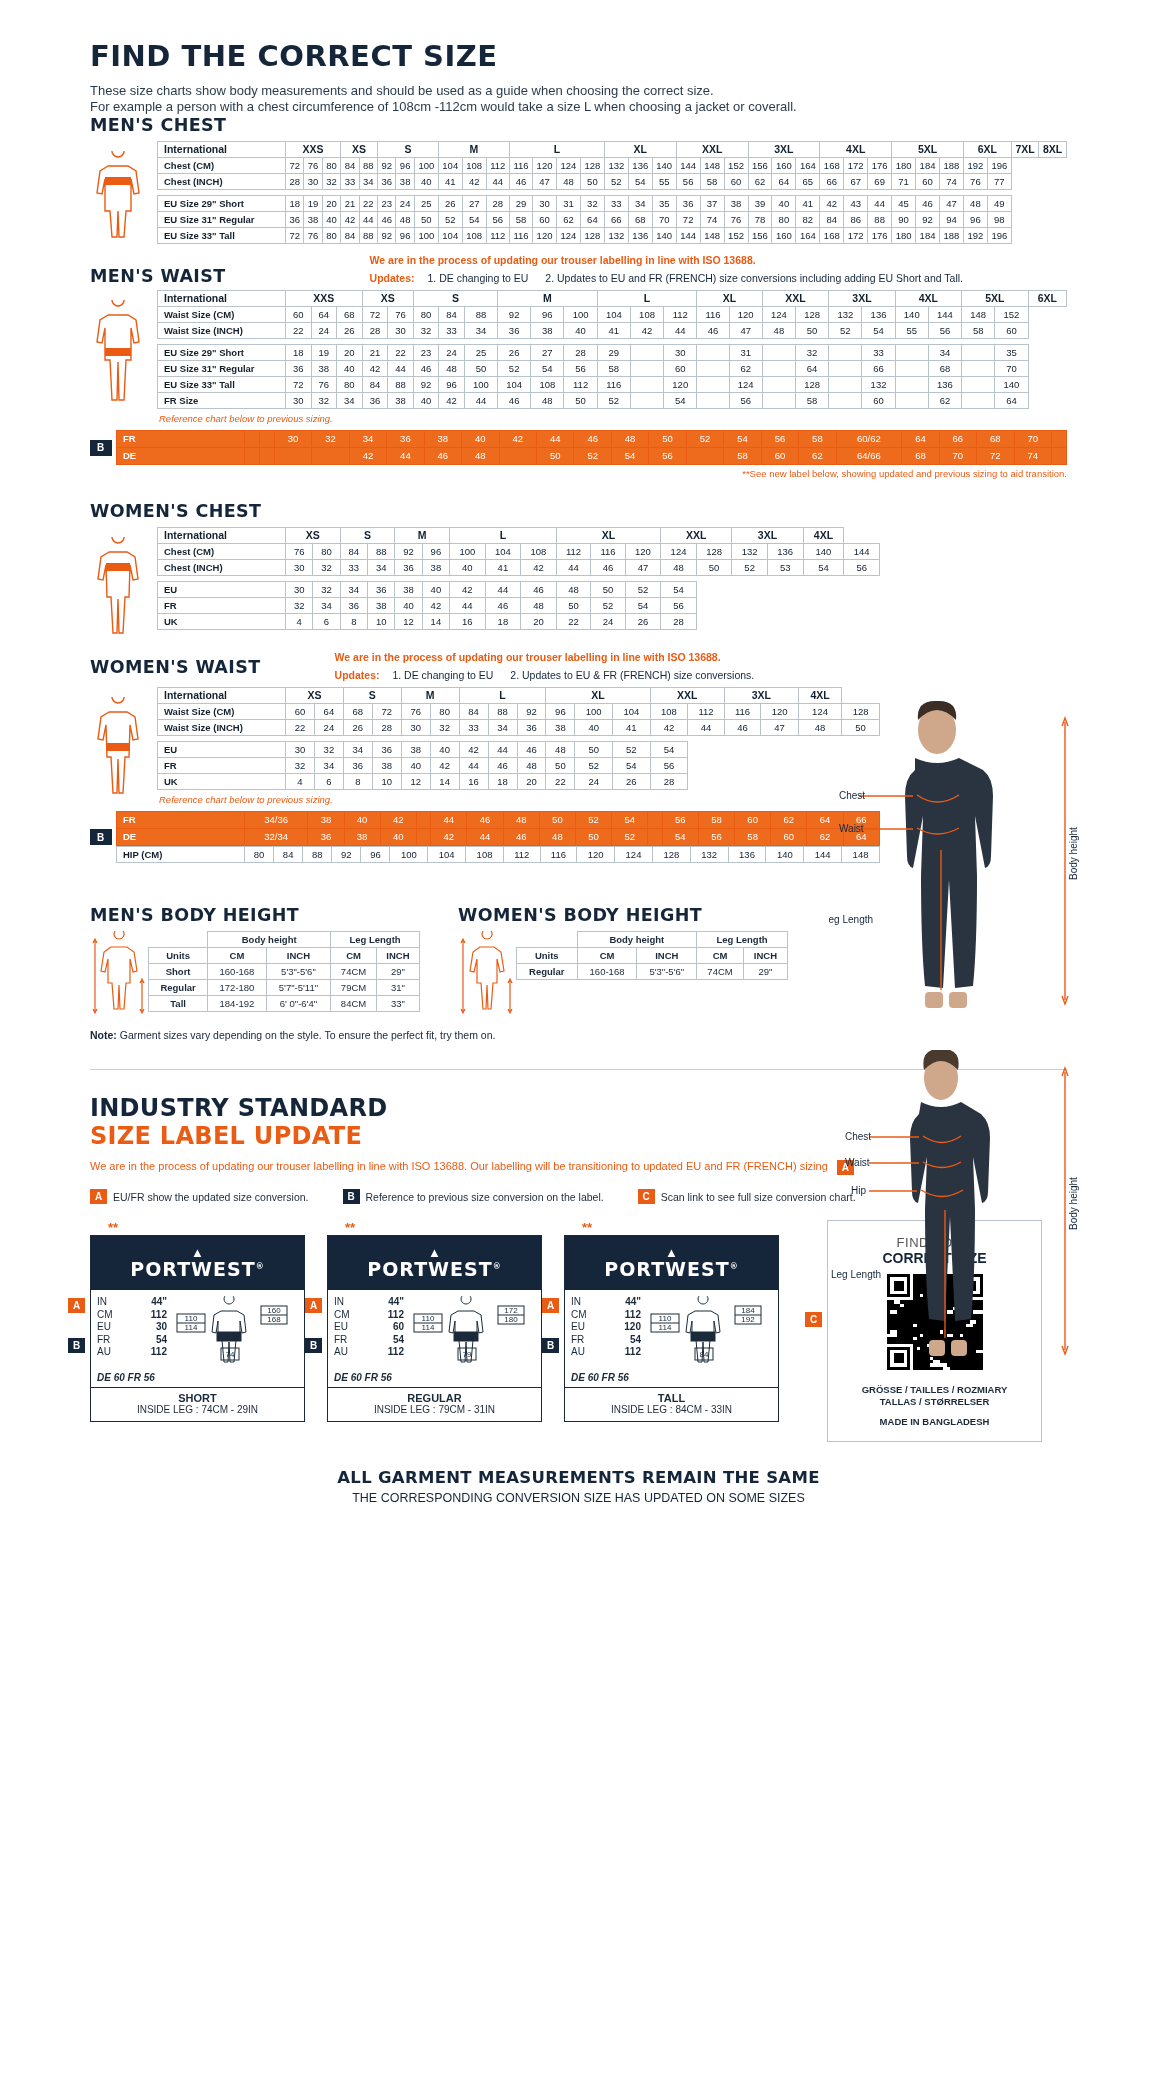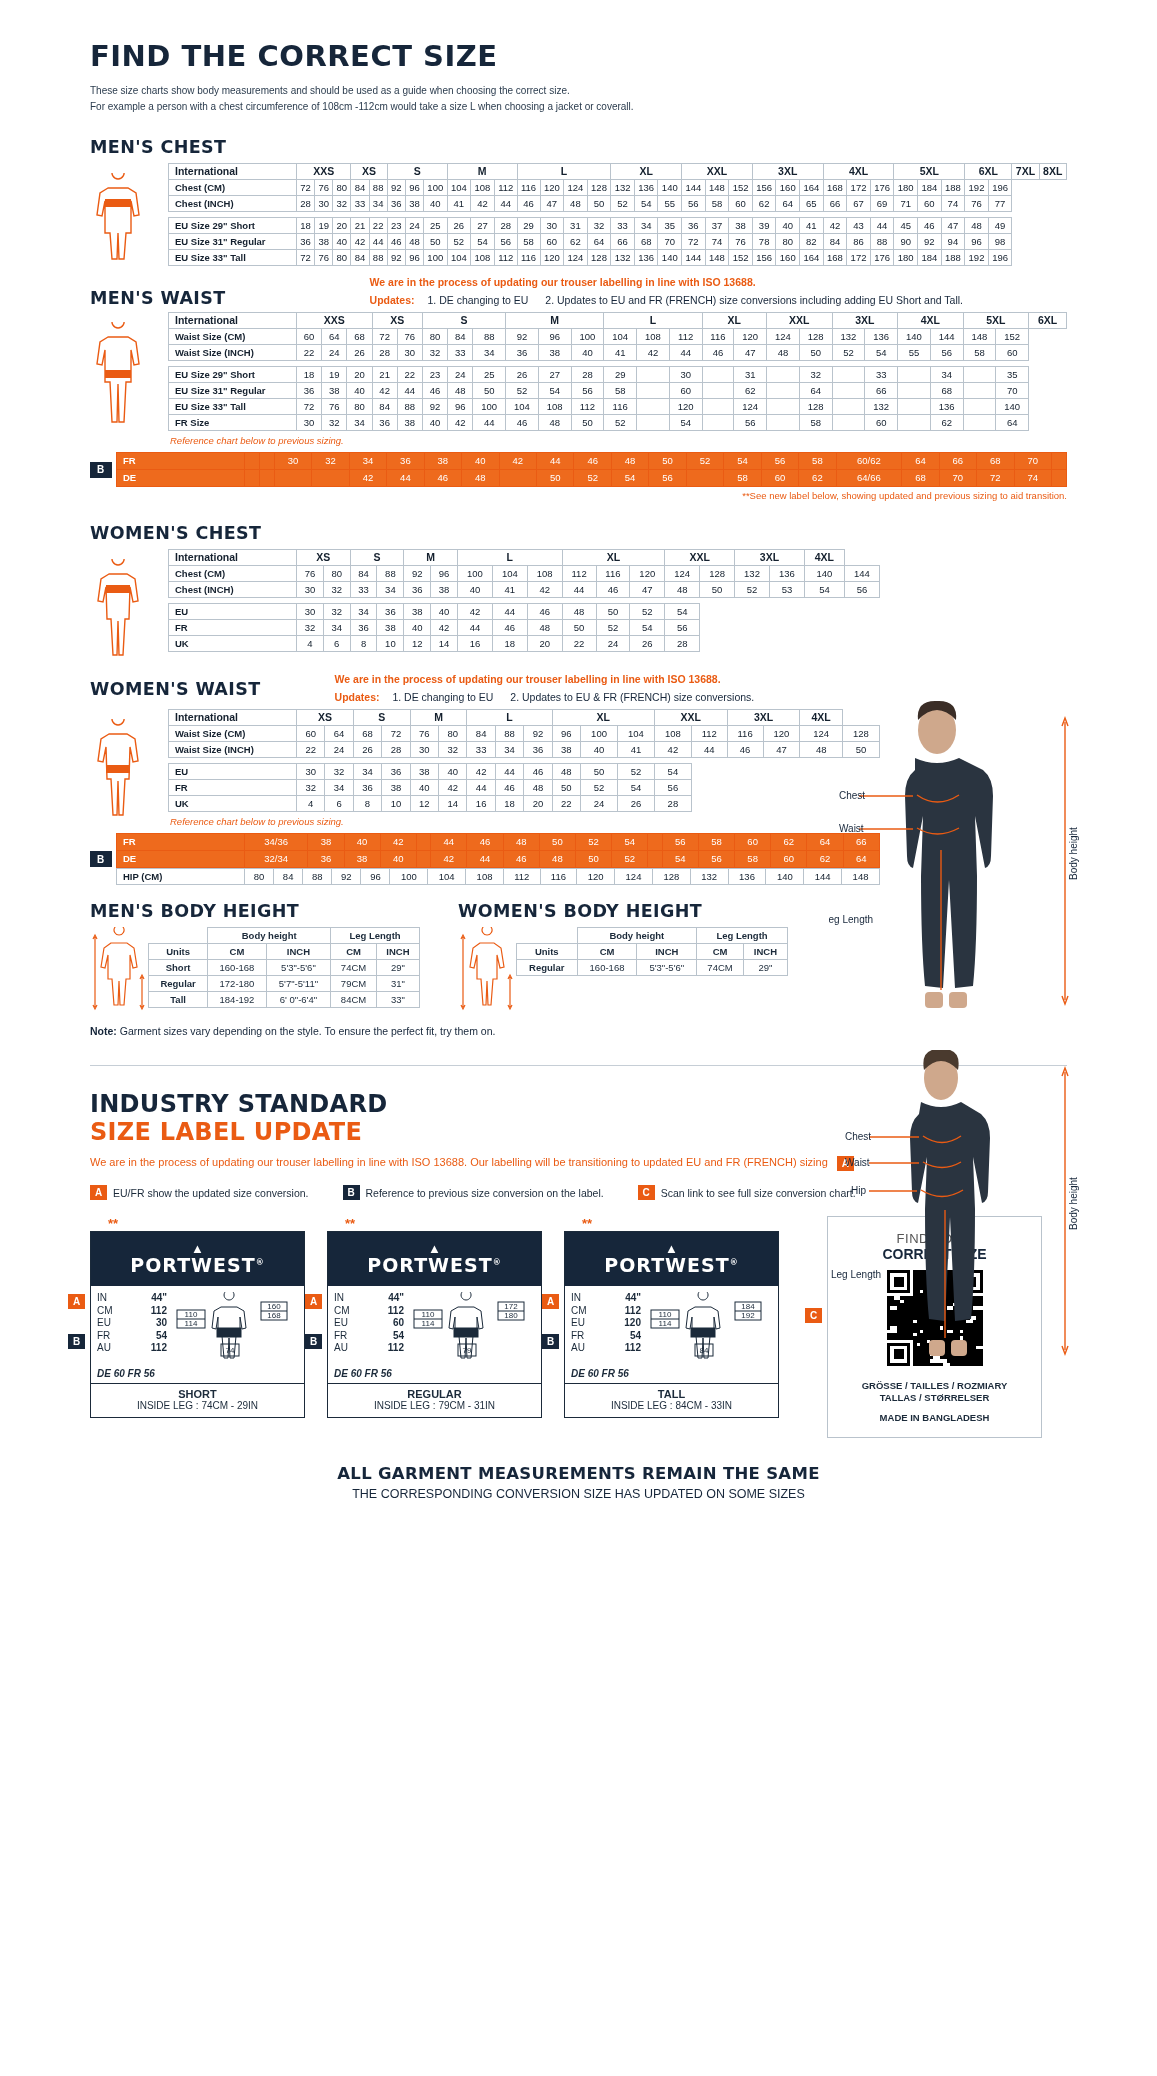--- a/index.html
+++ b/index.html
@@ -15,32 +15,32 @@
   .inner { padding: 39px 90px 40px 90px; }
 
   h1.title {
     font-size:29px;
     letter-spacing:0.5px;
     font-weight:bold;
     color:#16263a;
     margin:0 0 10px 0;
     font-family:"DejaVu Sans", sans-serif;
   }
-  .intro { font-size:10px; line-height:16px; color:#2b3c4e; margin-bottom:22px; }
+  .intro { font-size:13px; line-height:16px; color:#2b3c4e; }
 
   h2.section {
     font-size:17.5px;
     font-weight:bold;
     letter-spacing:0.4px;
     color:#16263a;
     margin:0 0 6px 0;
     font-family:"DejaVu Sans", sans-serif;
   }
 
-  .block { display:flex; align-items:flex-start; gap:16px; margin-bottom:4px; }
+  .block { display:flex; align-items:flex-start; gap:5px; margin-bottom:4px; }
   .figure-col { width:62px; flex:0 0 62px; padding-top:10px; }
   .table-col { flex:1 1 auto; }
 
   table.sz { border-collapse:collapse; width:100%; font-size:9.5px; }
   table.sz td, table.sz th {
     border:1px solid #b9c3cc;
     padding:2px 3px;
     text-align:center;
     height:15px;
     line-height:11px;
@@ -978,21 +978,21 @@
                 <td colspan="1">136</td>
                 <td colspan="1">140</td>
                 <td colspan="1">144</td>
                 <td colspan="1">148</td>
               </tr>
             </tbody>
       </table>
     </div>
   </div>
 
-  <div class="bh-row" style="margin-top:16px;gap:38px;">
+  <div class="bh-row" style="margin-top:42px;gap:38px;">
     <div class="bh-block">
       <h2 class="section">MEN'S BODY HEIGHT</h2>
       <div style="display:flex; align-items:flex-start;">
         <div class="fig" style="width:60px;">
           <svg width="58" height="84" viewBox="0 0 58 84">
             <g fill="none" stroke="#ea5b13" stroke-width="1.2">
               <path d="M29 8 a5 5 0 1 1 0.1 0z"></path>
               <path d="M21 16 L14 21 L11 40 L15 41 L18 28 L18 52 L22 52 L24 78 L28 78 L29 54 L30 78 L34 78 L36 52 L40 52 L40 28 L43 41 L47 40 L44 21 L37 16 Z"></path>
               <path d="M5 10 L5 80 M3 12 L5 8 L7 12 M3 78 L5 82 L7 78"></path>
               <path d="M52 50 L52 80 M50 52 L52 48 L54 52 M50 78 L52 82 L54 78"></path>

